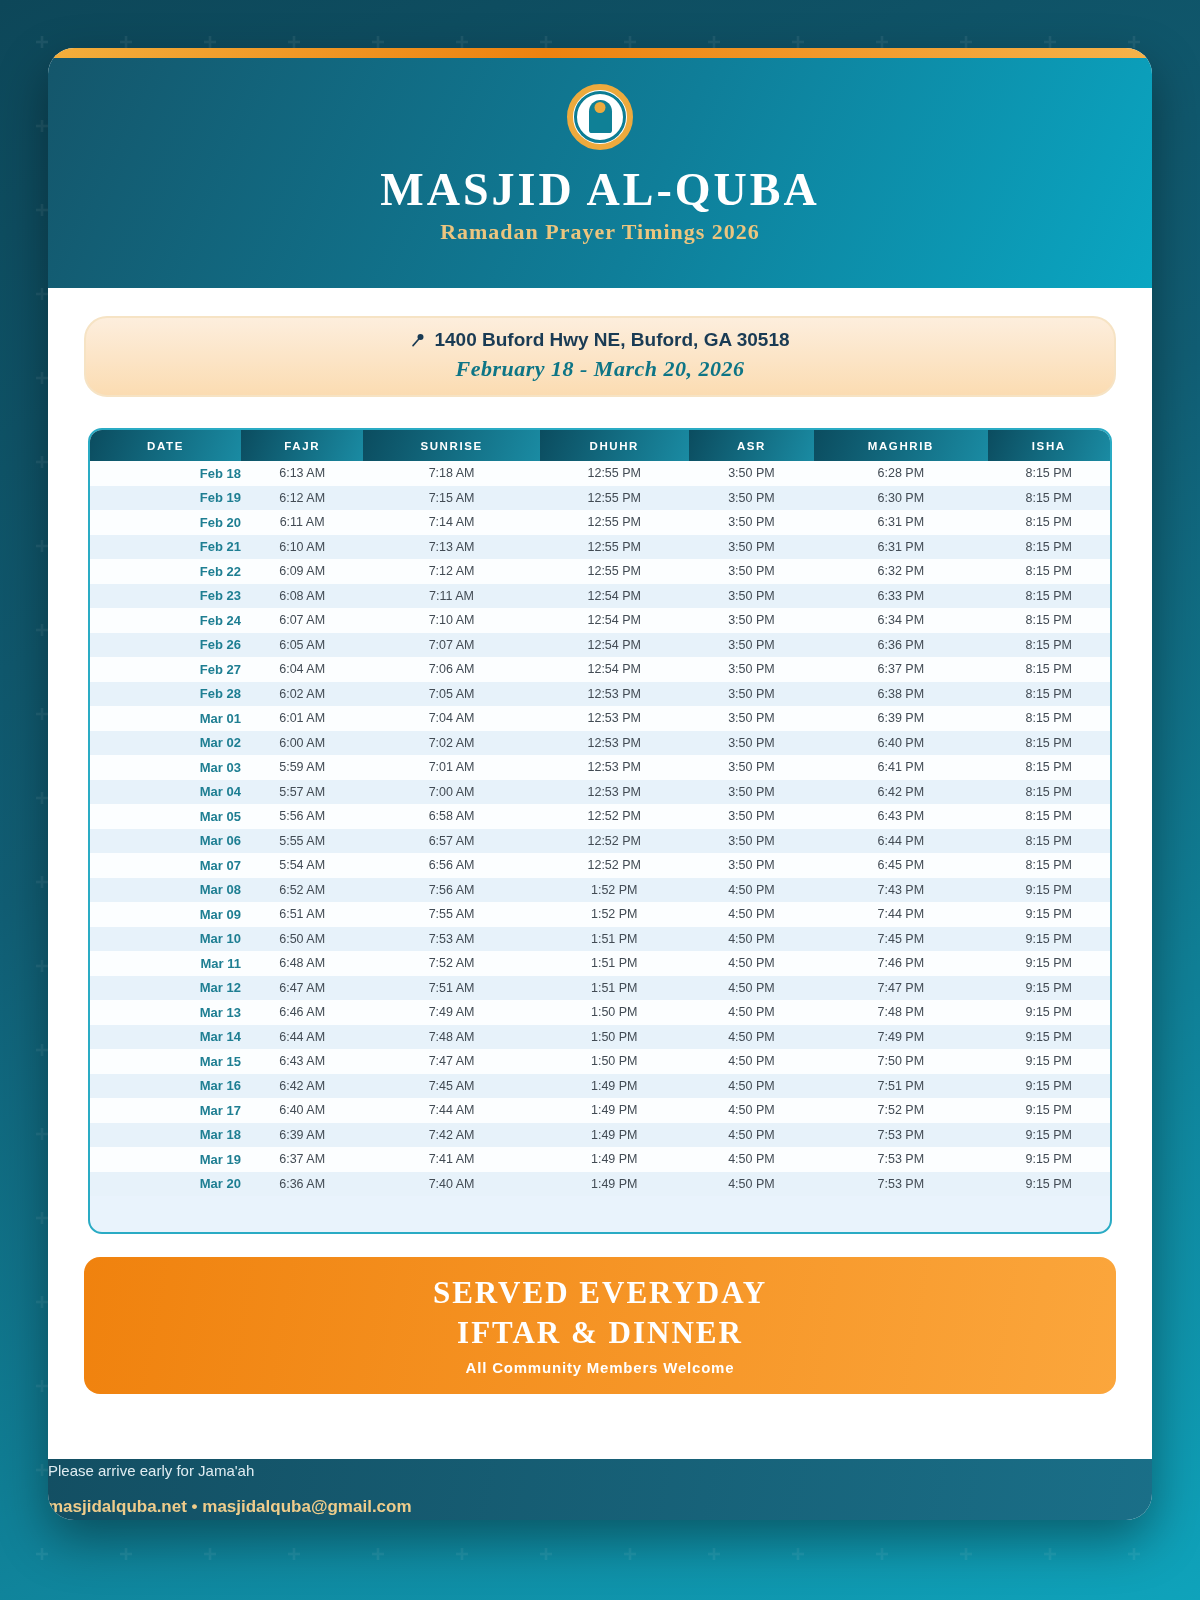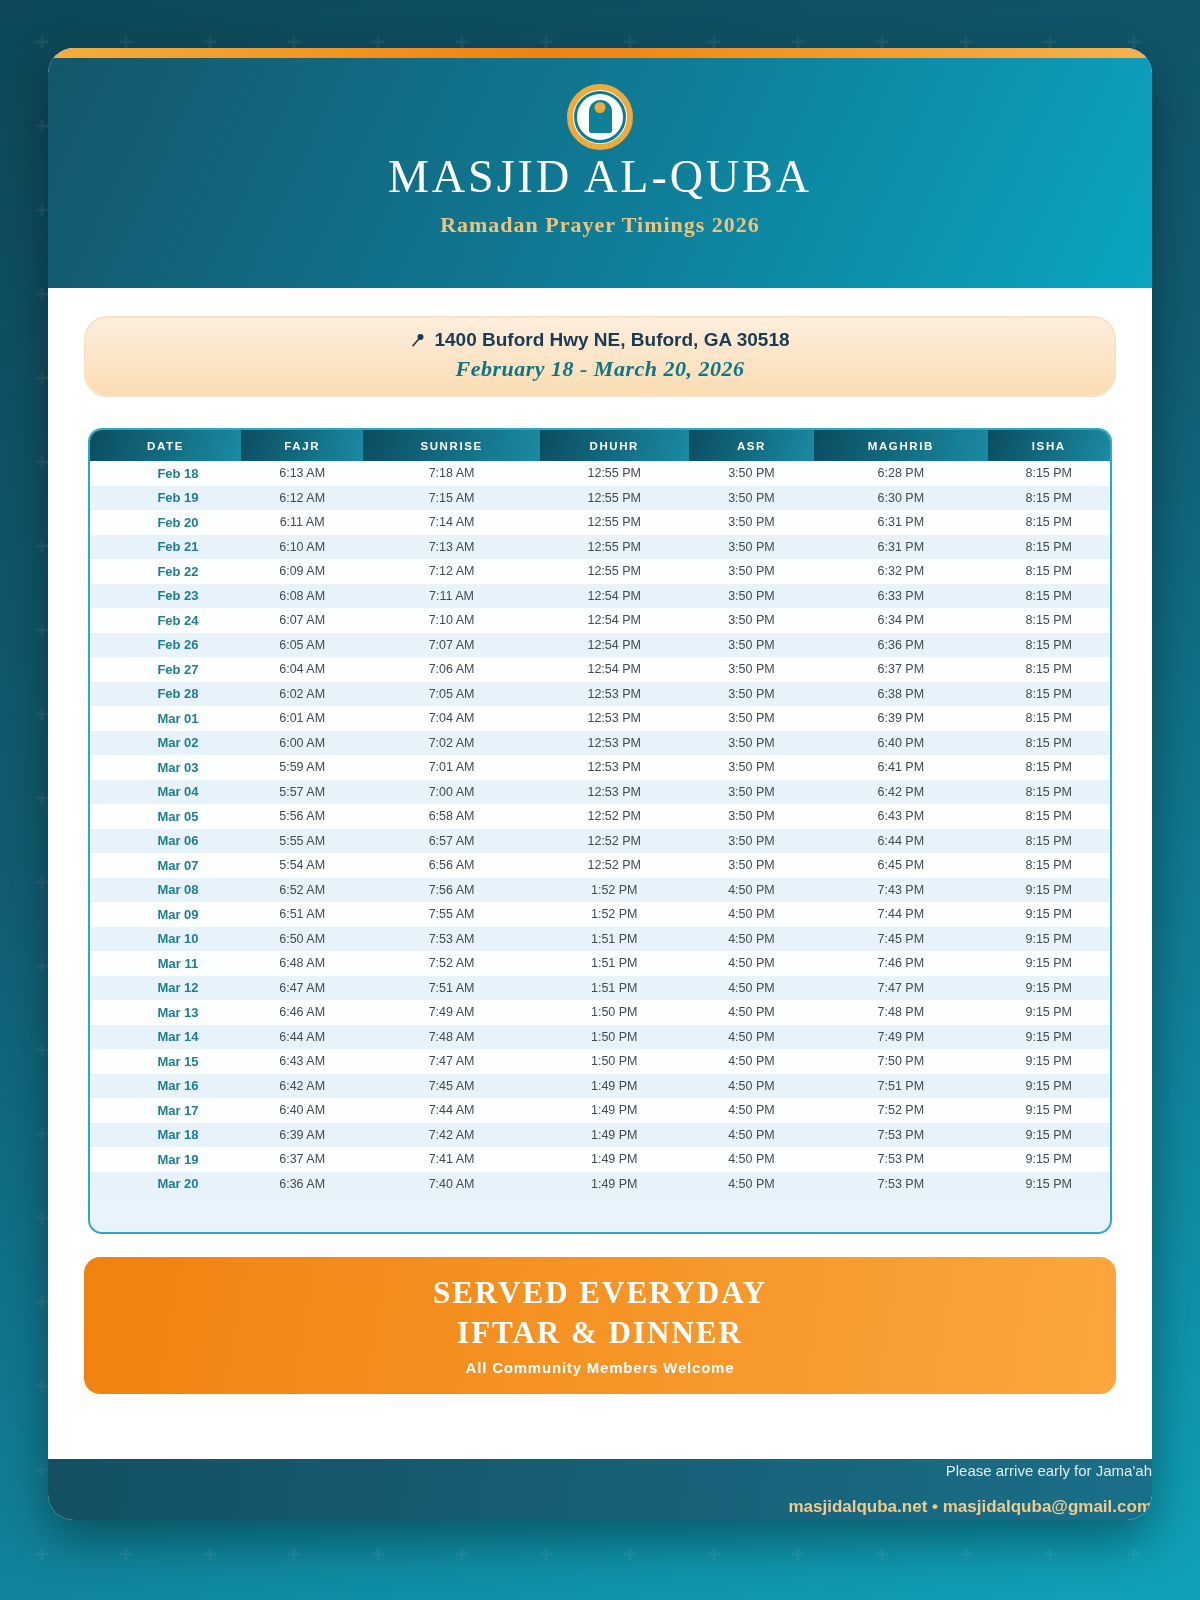--- a/index.html
+++ b/index.html
@@ -35,25 +35,25 @@
   }
   .minaret {
     width:23px; height:33px; margin-top:6px; background:#0f8096;
     border-radius:12px 12px 3px 3px; position:relative;
   }
   .minaret::before {
     content:""; position:absolute; top:2px; left:50%; transform:translateX(-50%);
     width:11px; height:11px; border-radius:50%; background:#edaa3d;
   }
   .title {
-    font-family:"Liberation Serif", serif; font-weight:normal;
+    margin-top:13px; font-family:"Liberation Serif", serif; font-weight:bold;
     font-size:46px; color:#ffffff; letter-spacing:3px;
   }
   .subtitle {
-    margin-top:9px; font-family:"Liberation Serif", serif; font-weight:bold;
+    margin-top:3px; font-family:"Liberation Serif", serif; font-weight:bold;
     font-size:22px; color:#ecc57f; letter-spacing:1px;
   }
 
   .body-area { padding:28px 36px 0; }
 
   .address-banner {
     border-radius:23px; border:2px solid #f6e3c4; text-align:center;
     background:linear-gradient(180deg,#fdeedd 0%,#fbdcb2 100%);
     padding:11px 10px 13px;
   }
@@ -74,40 +74,40 @@
   table { width:100%; border-collapse:collapse; table-layout:fixed; }
   th {
     height:31px; background:linear-gradient(110deg,#0b4c5f 0%,#1a8ba3 100%);
     color:#ffffff; font-size:11.5px; font-weight:bold; letter-spacing:1.6px;
     text-transform:uppercase;
   }
   td { height:24.5px; font-size:12.5px; color:#424b54; text-align:center; }
   tbody tr:nth-child(odd) td { background:#fcfeff; }
   tbody tr:nth-child(even) td { background:#e7f2fa; }
   td.date-cell {
-    text-align:center; padding-left:25px; color:#1e7e92; font-weight:bold; font-size:13px;
+    text-align:right; padding-left:25px; color:#1e7e92; font-weight:bold; font-size:13px;
   }
 
   .iftar-banner {
     margin-top:23px; border-radius:16px; text-align:center;
     background:linear-gradient(100deg,#f0820e 0%,#fba63c 100%);
     padding:16px 10px 18px;
   }
   .iftar-line {
     font-family:"Liberation Serif", serif; font-weight:bold; font-size:31px;
     color:#ffffff; letter-spacing:2px; line-height:1.28;
   }
   .iftar-note {
     margin-top:7px; font-size:15px; font-weight:bold; color:#ffffff; letter-spacing:0.8px;
   }
 
   .footer {
     position:absolute; left:0; right:0; bottom:0; height:61px;
     background:linear-gradient(100deg,#134f63 0%,#1a6f88 100%);
-    display:flex; flex-direction:column; align-items:flex-end; justify-content:center; gap:18px;
+    display:flex; flex-direction:column; align-items:flex-start; justify-content:center; gap:18px;
   }
   .footer-note { font-size:15px; color:#dfecf1; }
   .footer-contact { font-size:17px; font-weight:bold; color:#efcc8b; }
 </style>
 </head>
 <body>
 
 <svg class="bg-pattern" width="1200" height="1600" xmlns="http://www.w3.org/2000/svg">
   <defs>
     <pattern id="plusPat" width="84" height="84" patternUnits="userSpaceOnUse">

